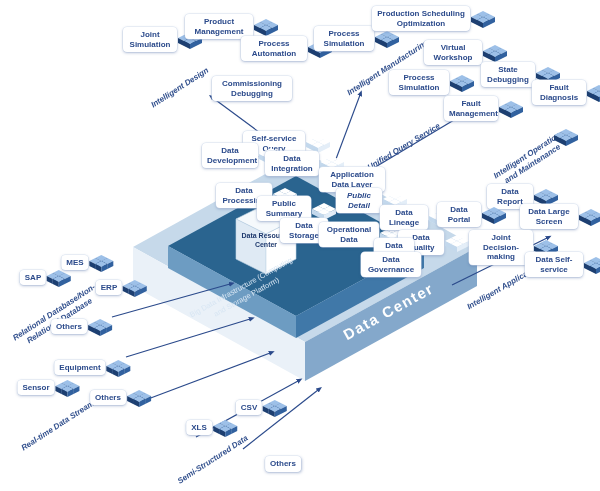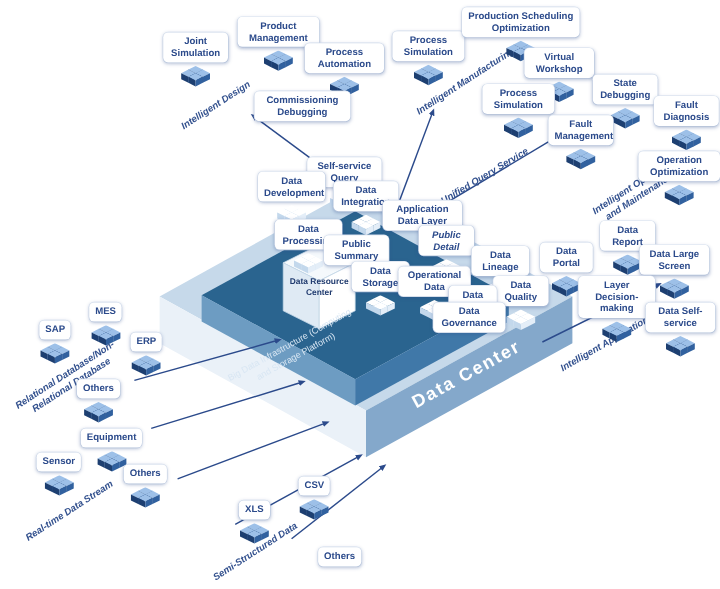--- a/index.html
+++ b/index.html
@@ -2,21 +2,21 @@
 <html><head>
 <meta charset="utf-8">
 <style>
   html,body{margin:0;padding:0;background:#fff;font-family:"Liberation Sans",sans-serif;}
   .canvas{position:relative;width:600px;height:491px;background:#ffffff;overflow:hidden;}
   svg.base{position:absolute;left:0;top:0;z-index:1;}
   .layer{position:absolute;inset:0;}
   #overlays{z-index:2;pointer-events:none;}
   #cats{z-index:2;}
   #nodes{z-index:3;}
-  .node{position:absolute;display:flex;flex-direction:column;align-items:center;transform:translateX(-50%);}
+  .node{position:absolute;display:flex;flex-direction:row;align-items:center;transform:translateX(-50%);}
   .nlabel{background:#ffffff;color:#2b4a8b;font-size:8px;font-weight:bold;line-height:1.2;
           padding:3px 5px;border-radius:4px;text-align:center;white-space:nowrap;
           box-shadow:0 1px 3px rgba(43,74,139,.35),0 0 0 .5px #e3ecf6;}
   .nicon{margin-top:3px;line-height:0;}
   .cat{position:absolute;color:#33518e;font-size:8px;font-style:italic;font-weight:bold;
        text-align:center;line-height:1.25;white-space:nowrap;}
   .cat.wrapped{white-space:normal;}
   .infra-label{position:absolute;left:182px;top:282px;width:124px;transform:rotate(-29deg);
        transform-origin:center;color:#d8e6f3;font-size:7.5px;text-align:center;line-height:1.4;}
   .cube-label{position:absolute;left:239px;top:231px;width:54px;color:#1f3a6e;font-size:7px;
@@ -248,21 +248,20 @@
             <polygon points="7,9 13,6 13,11 7,14" fill="#31619f"></polygon>
             <polygon points="19,3 25,6 19,9 13,6" fill="#9dc0e8"></polygon>
             <polygon points="13,6 19,9 19,14 13,11" fill="#1d3f71"></polygon>
             <polygon points="19,9 25,6 25,11 19,14" fill="#31619f"></polygon>
             <polygon points="13,6 19,9 13,12 7,9" fill="#9dc0e8"></polygon>
             <polygon points="7,9 13,12 13,17 7,14" fill="#1d3f71"></polygon>
             <polygon points="13,12 19,9 19,14 13,17" fill="#31619f"></polygon>
           </svg></div>
       </div>
       <div class="node" style="left: 566px; top: 126px;">
-        <div class="nlabel" style="width: 58px; white-space: normal;">Operation Optimization</div>
         <div class="nicon"><svg width="26" height="18" viewBox="0 0 26 18">
             <polygon points="13,0 19,3 13,6 7,3" fill="#9dc0e8"></polygon>
             <polygon points="7,3 13,6 13,11 7,8" fill="#1d3f71"></polygon>
             <polygon points="13,6 19,3 19,8 13,11" fill="#31619f"></polygon>
             <polygon points="7,3 13,6 7,9 1,6" fill="#9dc0e8"></polygon>
             <polygon points="1,6 7,9 7,14 1,11" fill="#1d3f71"></polygon>
             <polygon points="7,9 13,6 13,11 7,14" fill="#31619f"></polygon>
             <polygon points="19,3 25,6 19,9 13,6" fill="#9dc0e8"></polygon>
             <polygon points="13,6 19,9 19,14 13,11" fill="#1d3f71"></polygon>
             <polygon points="19,9 25,6 25,11 19,14" fill="#31619f"></polygon>
@@ -495,21 +494,21 @@
             <polygon points="7,9 13,6 13,11 7,14" fill="#31619f"></polygon>
             <polygon points="19,3 25,6 19,9 13,6" fill="#9dc0e8"></polygon>
             <polygon points="13,6 19,9 19,14 13,11" fill="#1d3f71"></polygon>
             <polygon points="19,9 25,6 25,11 19,14" fill="#31619f"></polygon>
             <polygon points="13,6 19,9 13,12 7,9" fill="#9dc0e8"></polygon>
             <polygon points="7,9 13,12 13,17 7,14" fill="#1d3f71"></polygon>
             <polygon points="13,12 19,9 19,14 13,17" fill="#31619f"></polygon>
           </svg></div>
       </div>
       <div class="node" style="left: 514px; top: 230px;">
-        <div class="nlabel" style="width: 54px; white-space: normal;">Layer Decision-making</div>
+        <div class="nlabel" style="width: 54px; white-space: normal;">Joint Decision-making</div>
         <div class="nicon"><svg width="26" height="18" viewBox="0 0 26 18">
             <polygon points="13,0 19,3 13,6 7,3" fill="#9dc0e8"></polygon>
             <polygon points="7,3 13,6 13,11 7,8" fill="#1d3f71"></polygon>
             <polygon points="13,6 19,3 19,8 13,11" fill="#31619f"></polygon>
             <polygon points="7,3 13,6 7,9 1,6" fill="#9dc0e8"></polygon>
             <polygon points="1,6 7,9 7,14 1,11" fill="#1d3f71"></polygon>
             <polygon points="7,9 13,6 13,11 7,14" fill="#31619f"></polygon>
             <polygon points="19,3 25,6 19,9 13,6" fill="#9dc0e8"></polygon>
             <polygon points="13,6 19,9 19,14 13,11" fill="#1d3f71"></polygon>
             <polygon points="19,9 25,6 25,11 19,14" fill="#31619f"></polygon>

